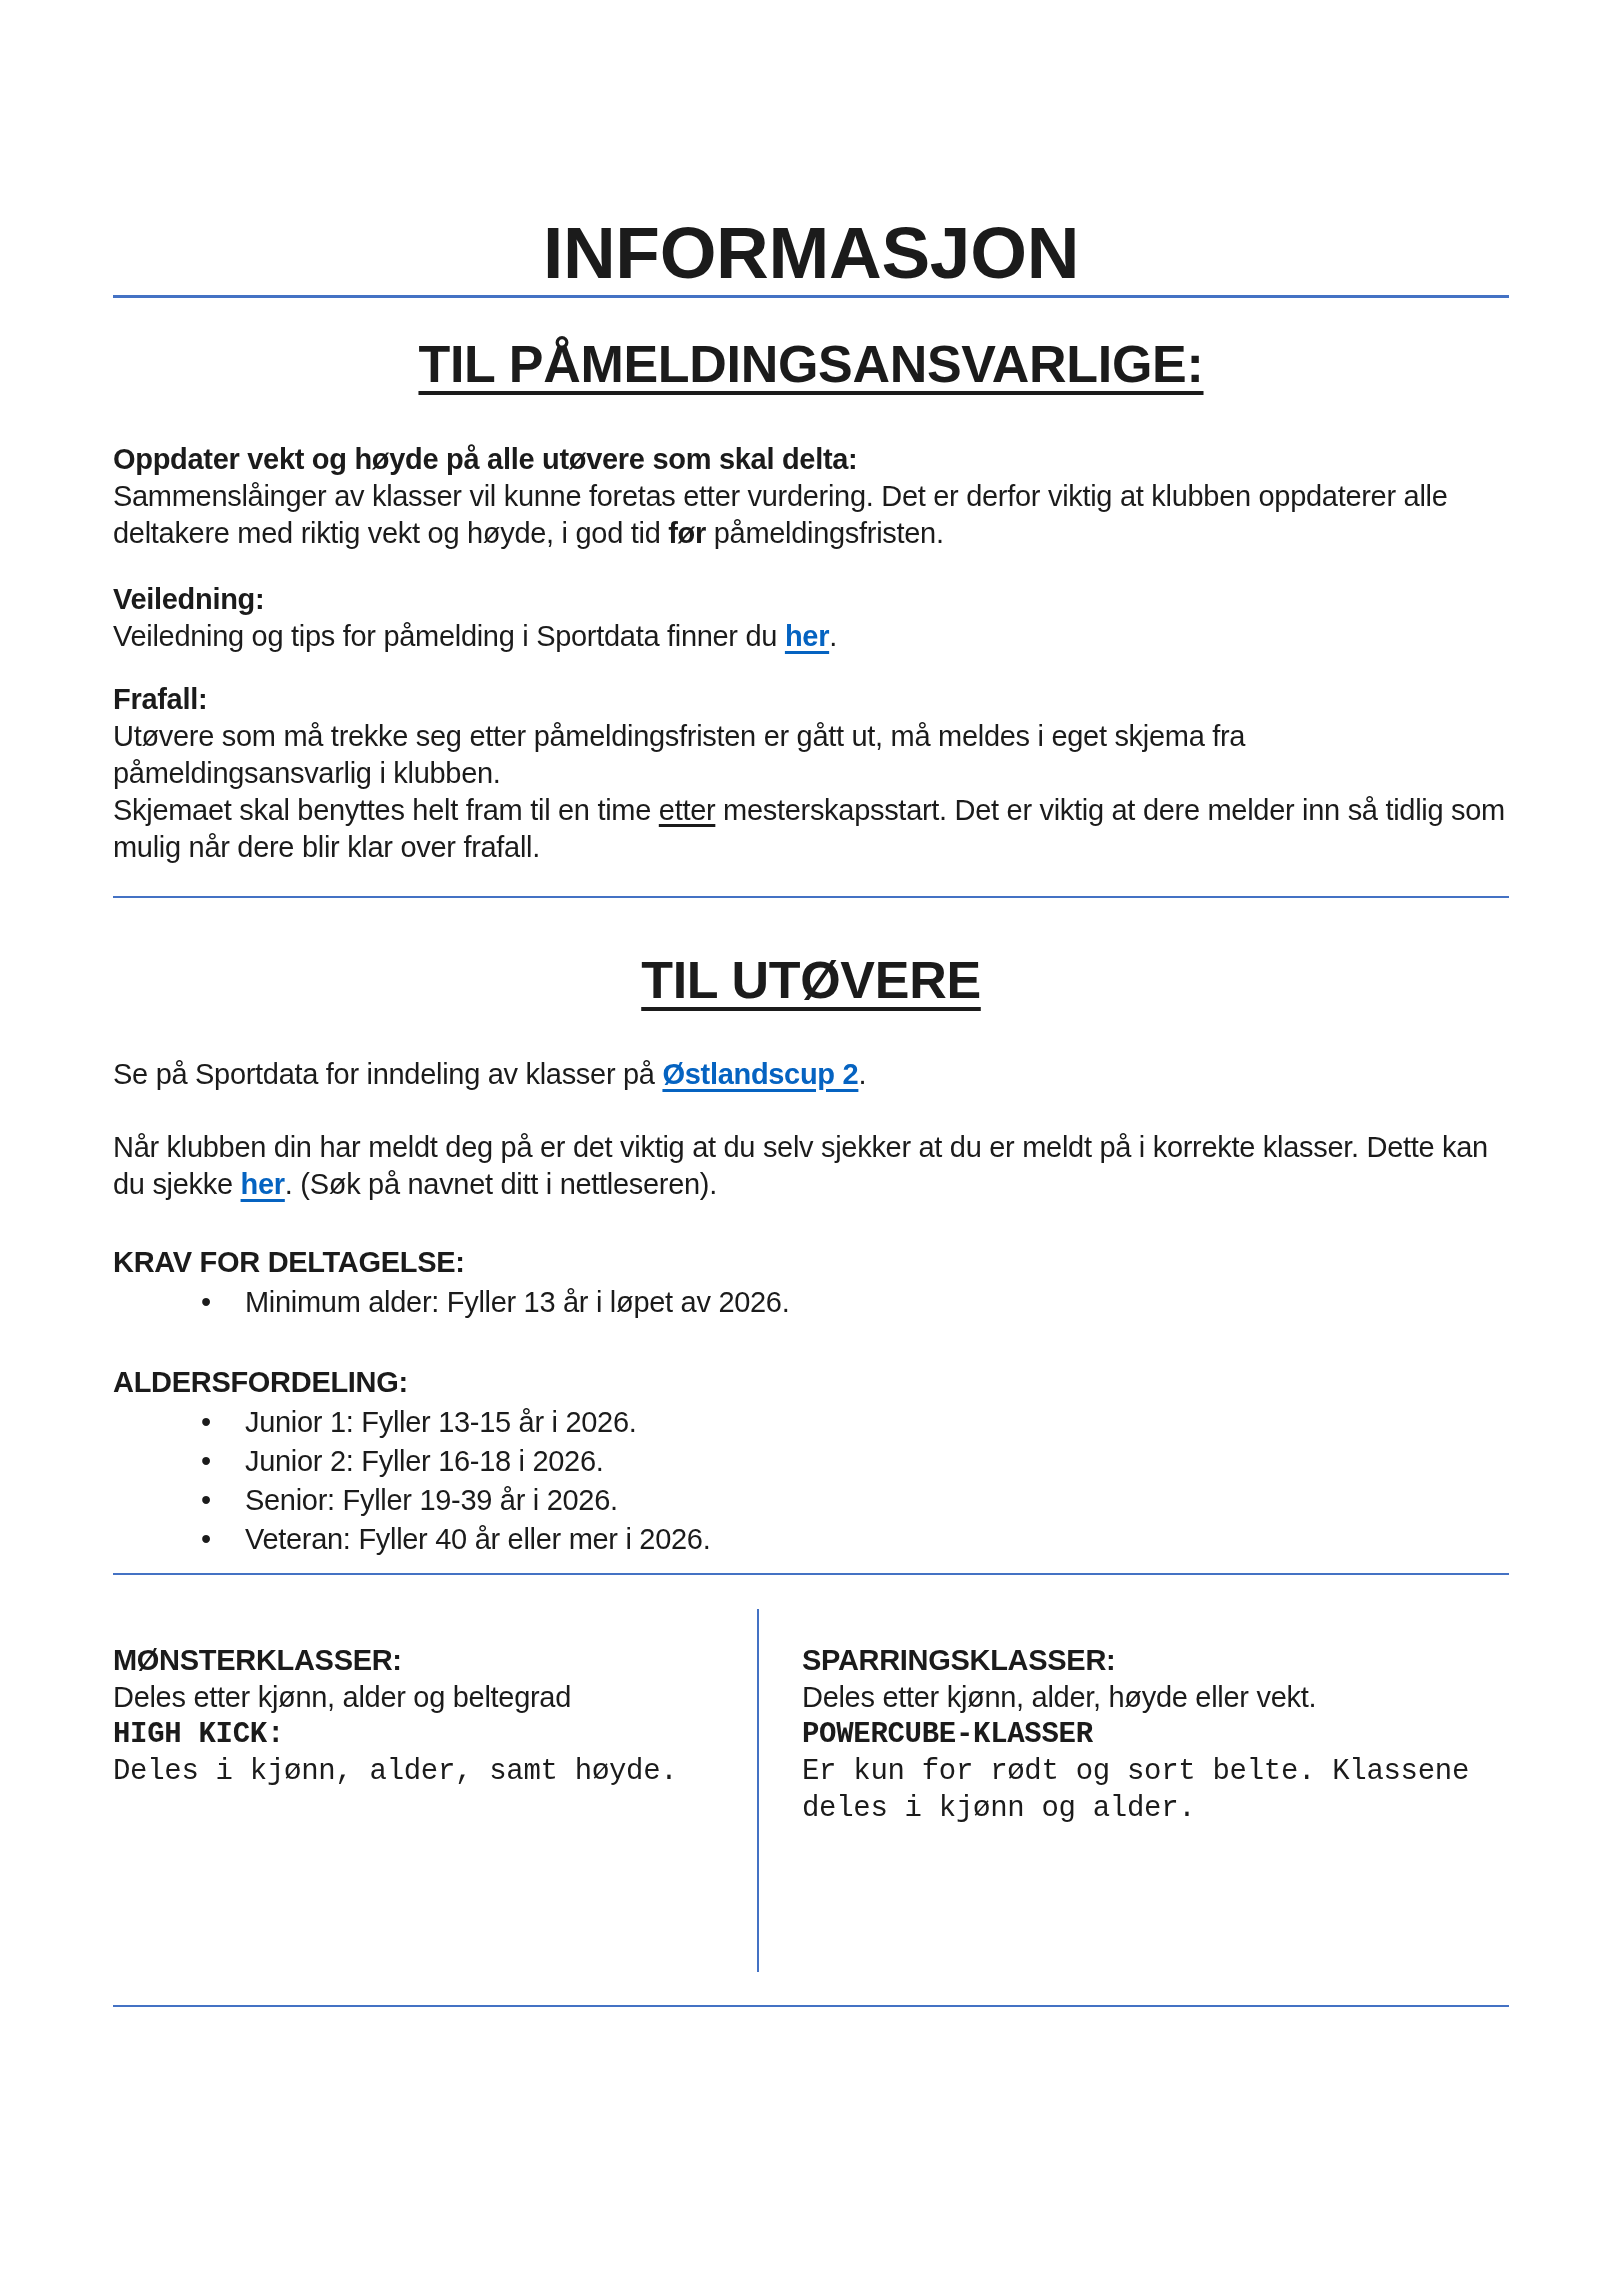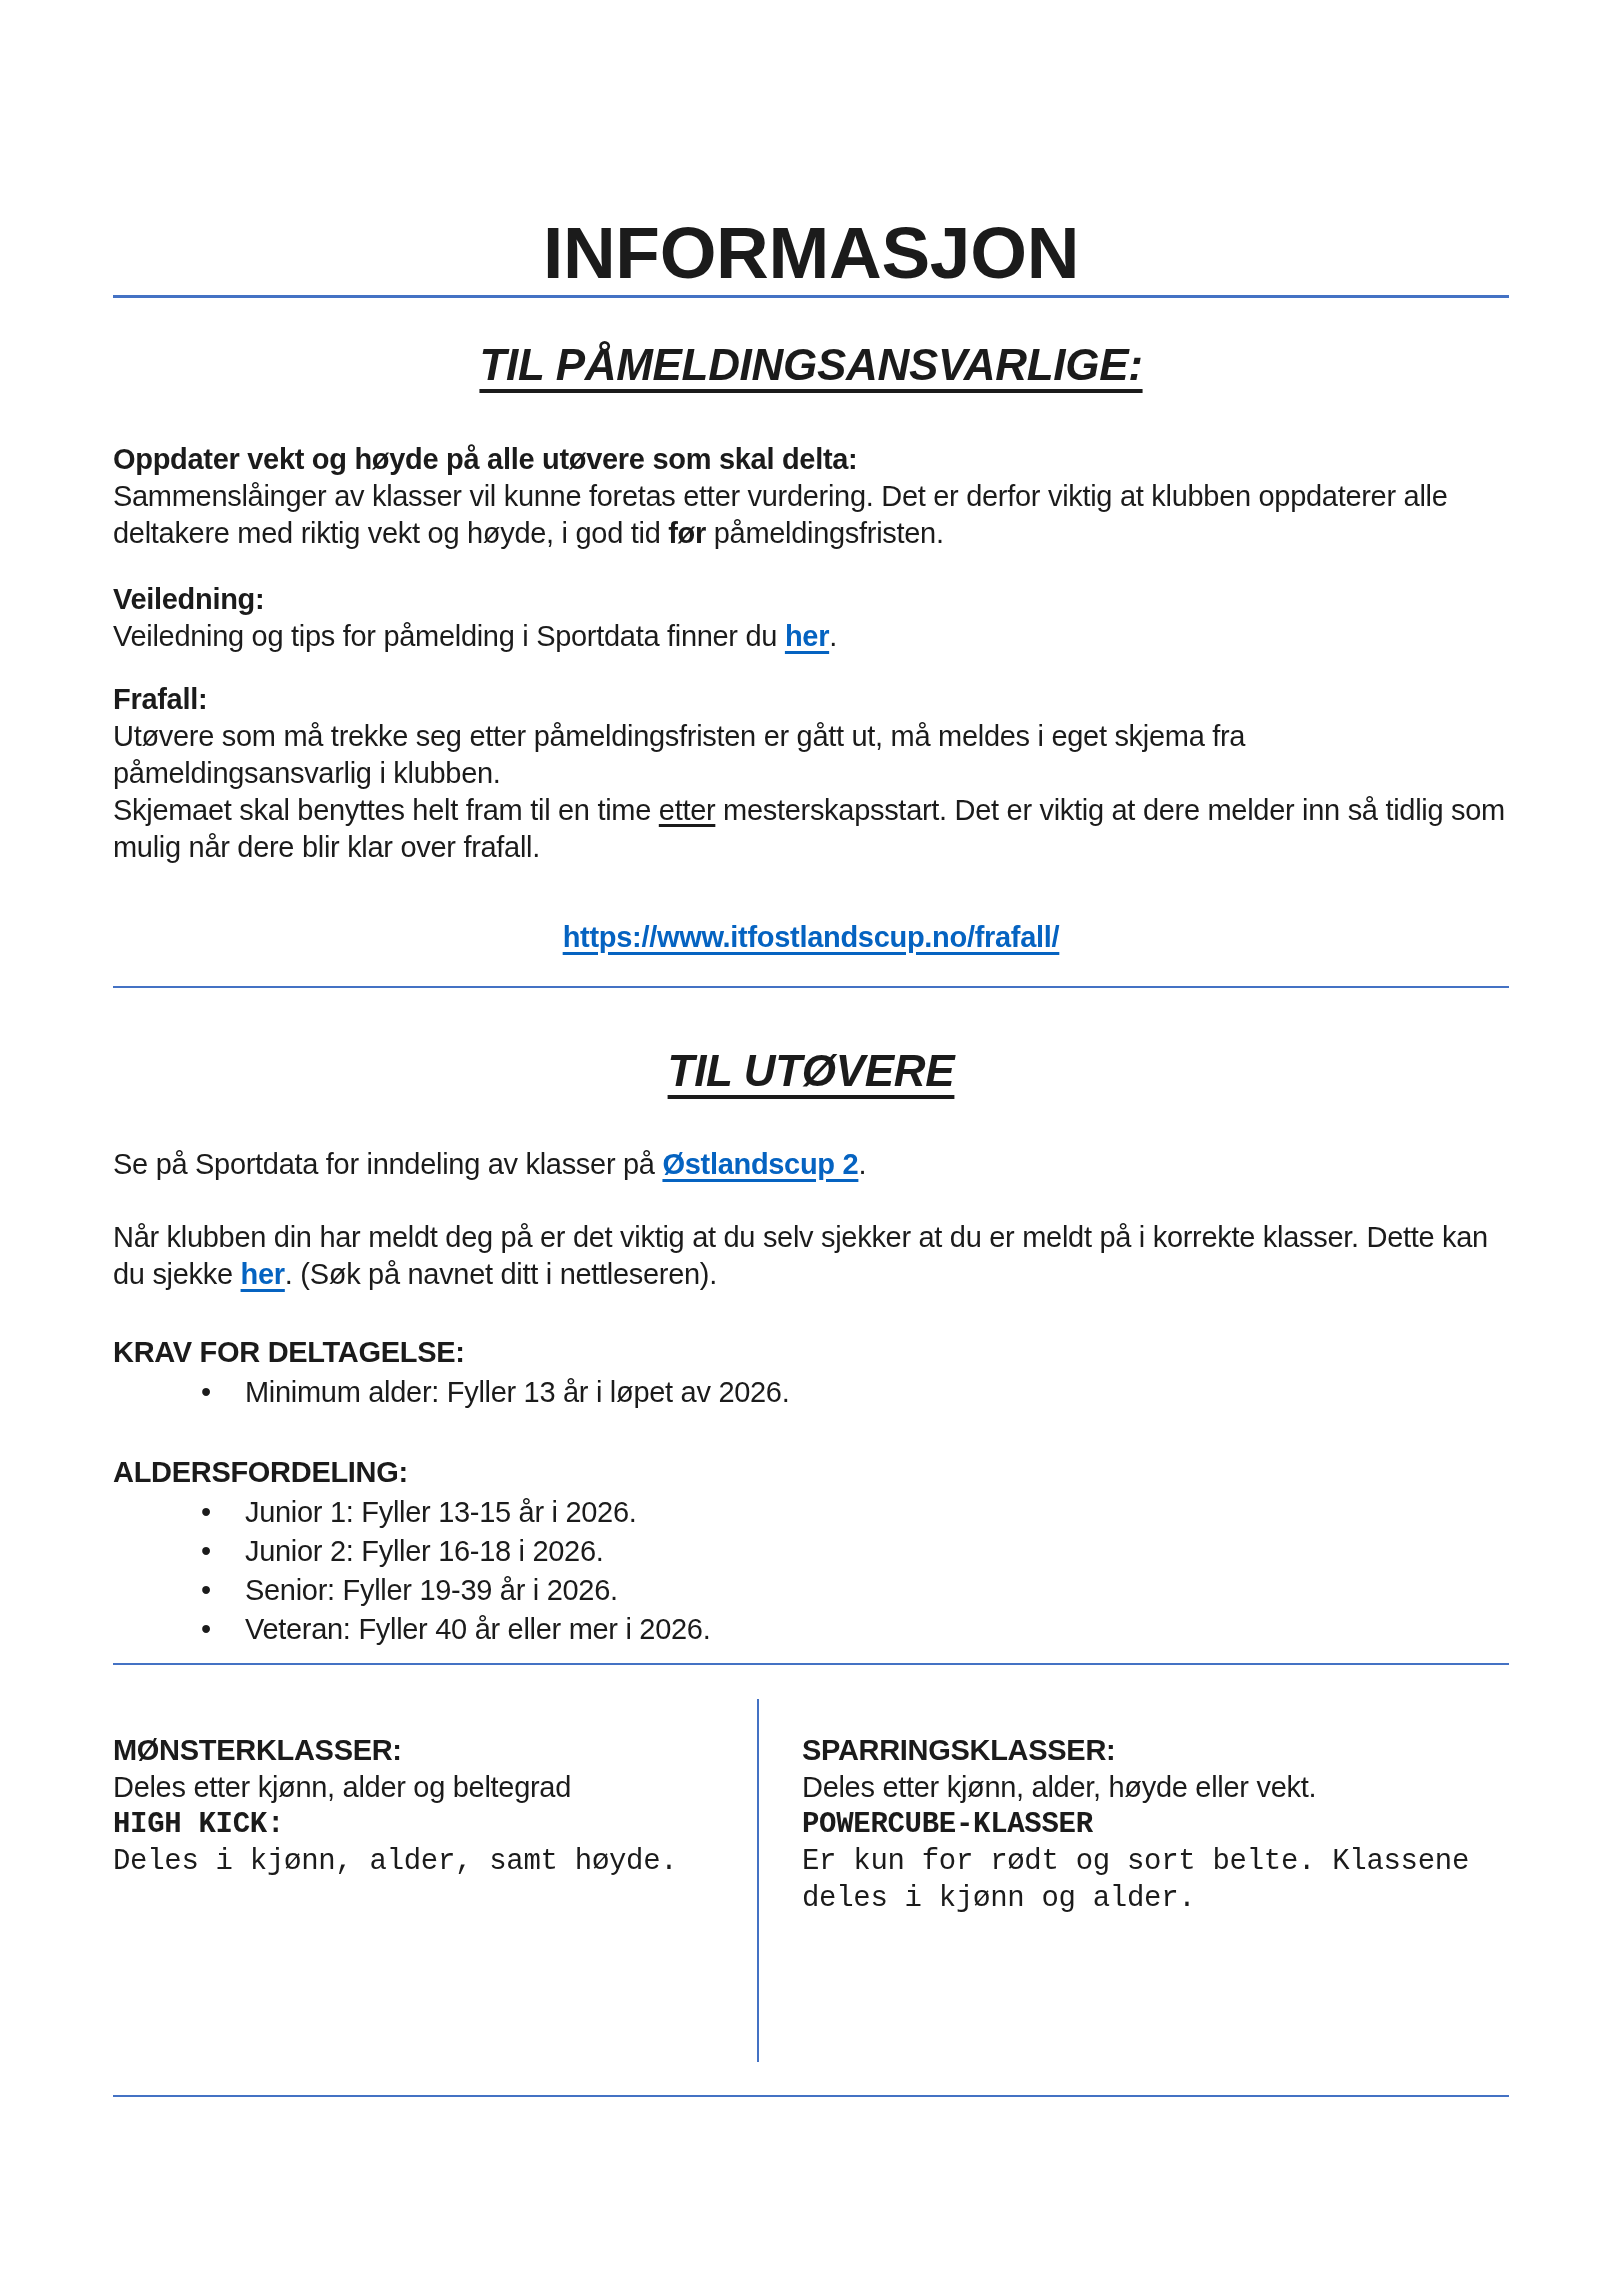--- a/index.html
+++ b/index.html
@@ -27,27 +27,26 @@
     font-size:73px;line-height:78px;
     font-weight:700;
   }
   .rule{border:none;border-top:3.9px solid var(--rule);margin:0;}
   #rule1{margin-top:2.9px;}
   #rule2{margin-top:30px;border-top-width:2.9px;}
   #rule3{margin-top:13.7px;border-top-width:2.9px;}
   #rule4{border-top-width:2.9px;}
   .h2{
     text-align:center;
-    font-size:44px;line-height:51px;
+    font-size:52px;line-height:51px;
     font-weight:700;
     text-decoration:underline;
     text-decoration-thickness:3.9px;
     text-underline-offset:8.8px;
     margin:41px 0 0;
-    font-style:italic;
   }
   #h2-utovere{margin-top:57px;}
   p{margin:0;}
   .bold{font-weight:700;}
   .u{text-decoration:underline;text-decoration-thickness:2.9px;text-underline-offset:3.9px;}
   a.doc-link{
     color:var(--link);
     font-weight:700;
     text-decoration:underline;
     text-decoration-thickness:2.9px;
@@ -104,21 +103,20 @@
 
   <p id="p-veiledning"><span class="bold">Veiledning:</span><br>
     <span>Veiledning og tips for påmelding i Sportdata finner du </span><a class="doc-link">her</a><span>.</span>
   </p>
 
   <p id="p-frafall"><span class="bold">Frafall:</span><br>
     <span>Utøvere som må trekke seg etter påmeldingsfristen er gått ut, må meldes i eget skjema fra påmeldingsansvarlig i klubben.</span><br>
     <span>Skjemaet skal benyttes helt fram til en time </span><span class="u">etter</span><span> mesterskapsstart. Det er viktig at dere melder inn så tidlig som mulig når dere blir klar over frafall.</span>
   </p>
 
-  <p id="p-url"><a class="doc-link">https://www.itfostlandscup.no/frafall/</a></p>
 
   <hr class="rule" id="rule2">
 
   <h2 class="h2" id="h2-utovere">TIL UTØVERE</h2>
 
   <p id="p-sepa"><span>Se på Sportdata for inndeling av klasser på </span><a class="doc-link">Østlandscup 2</a><span>.</span></p>
 
   <p id="p-naar"><span>Når klubben din har meldt deg på er det viktig at du selv sjekker at du er meldt på i korrekte klasser. Dette kan du sjekke </span><a class="doc-link">her</a><span>. (Søk på navnet ditt i nettleseren).</span></p>
 
   <p id="p-krav" class="bold">KRAV FOR DELTAGELSE:</p>

